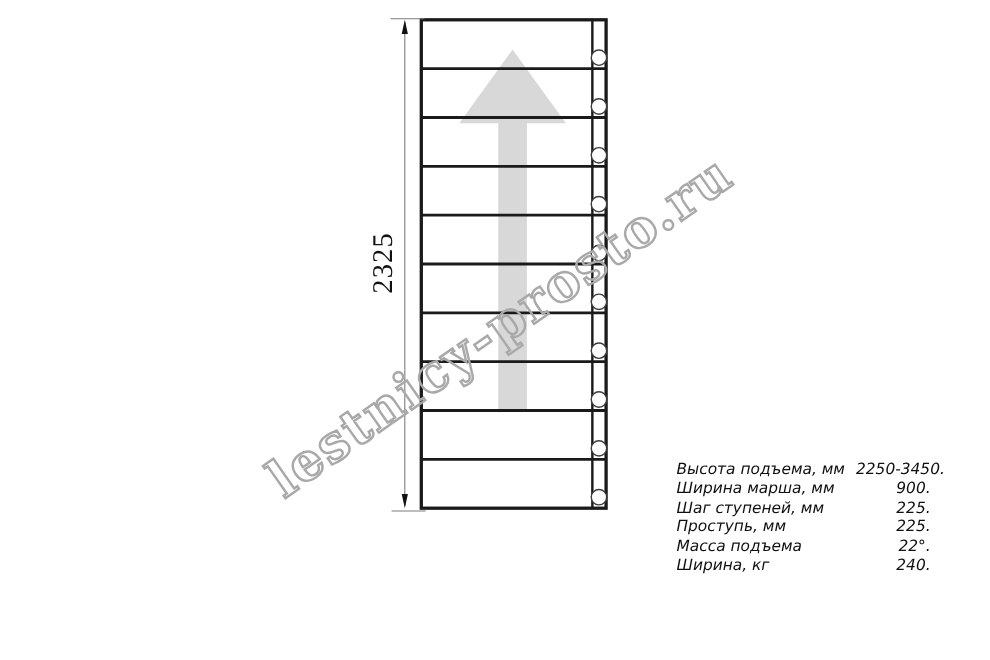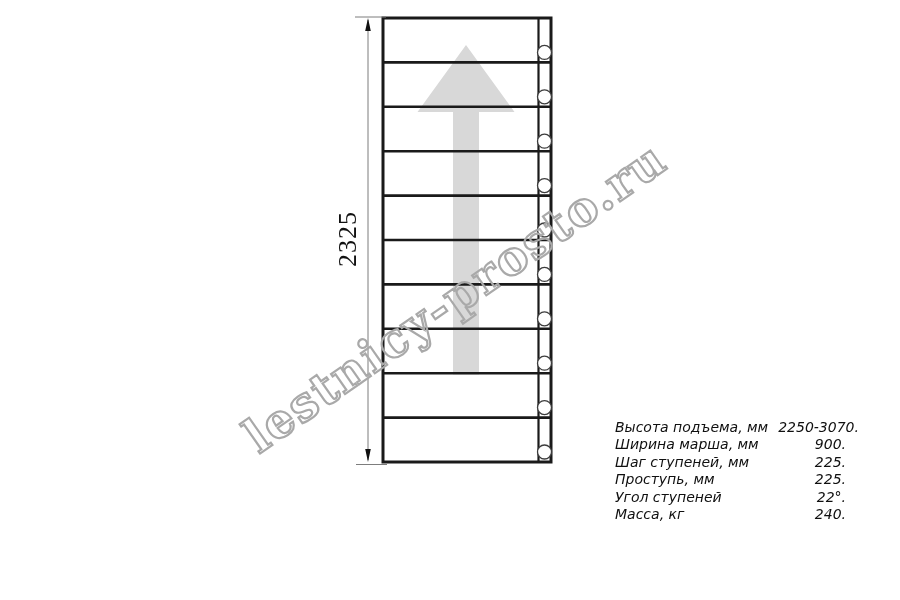--- a/index.html
+++ b/index.html
@@ -87,35 +87,35 @@
     <polygon class="dim-head" points="368,462 365.2,449 370.8,449"></polygon>
     <text class="dim-text" x="0" y="0" text-anchor="middle" dominant-baseline="middle" transform="translate(350,239) rotate(-90)">2325</text>
   </g>
 </svg>
 
 <div class="watermark">lestnicy-prosto.ru</div>
 
 <div class="specs">
   <div class="spec-row">
     <span class="spec-label">Высота подъема, мм</span>
-    <span class="spec-value">2250-3070.</span>
+    <span class="spec-value">2250-3450.</span>
   </div>
   <div class="spec-row">
     <span class="spec-label">Ширина марша, мм</span>
     <span class="spec-value">900.</span>
   </div>
   <div class="spec-row">
     <span class="spec-label">Шаг ступеней, мм</span>
     <span class="spec-value">225.</span>
   </div>
   <div class="spec-row">
     <span class="spec-label">Проступь, мм</span>
     <span class="spec-value">225.</span>
   </div>
   <div class="spec-row">
-    <span class="spec-label">Угол ступеней</span>
+    <span class="spec-label">Масса подъема</span>
     <span class="spec-value">22°.</span>
   </div>
   <div class="spec-row">
-    <span class="spec-label">Масса, кг</span>
+    <span class="spec-label">Ширина, кг</span>
     <span class="spec-value">240.</span>
   </div>
 </div>
 
 </body></html>

